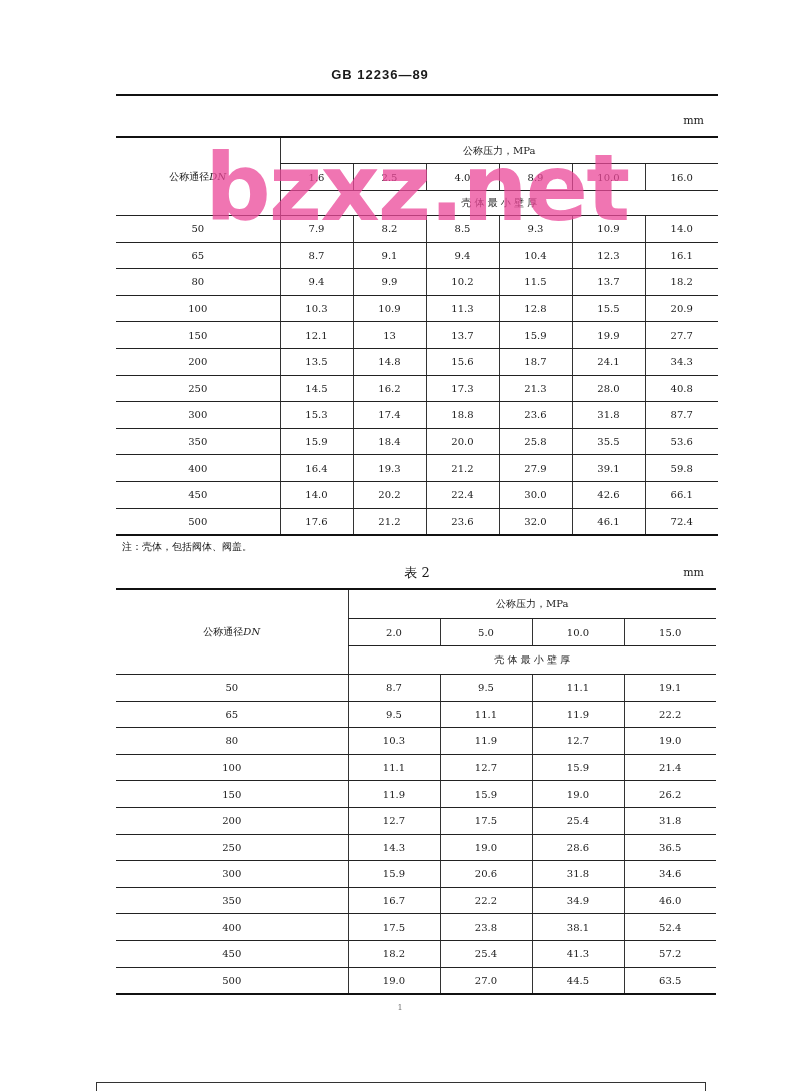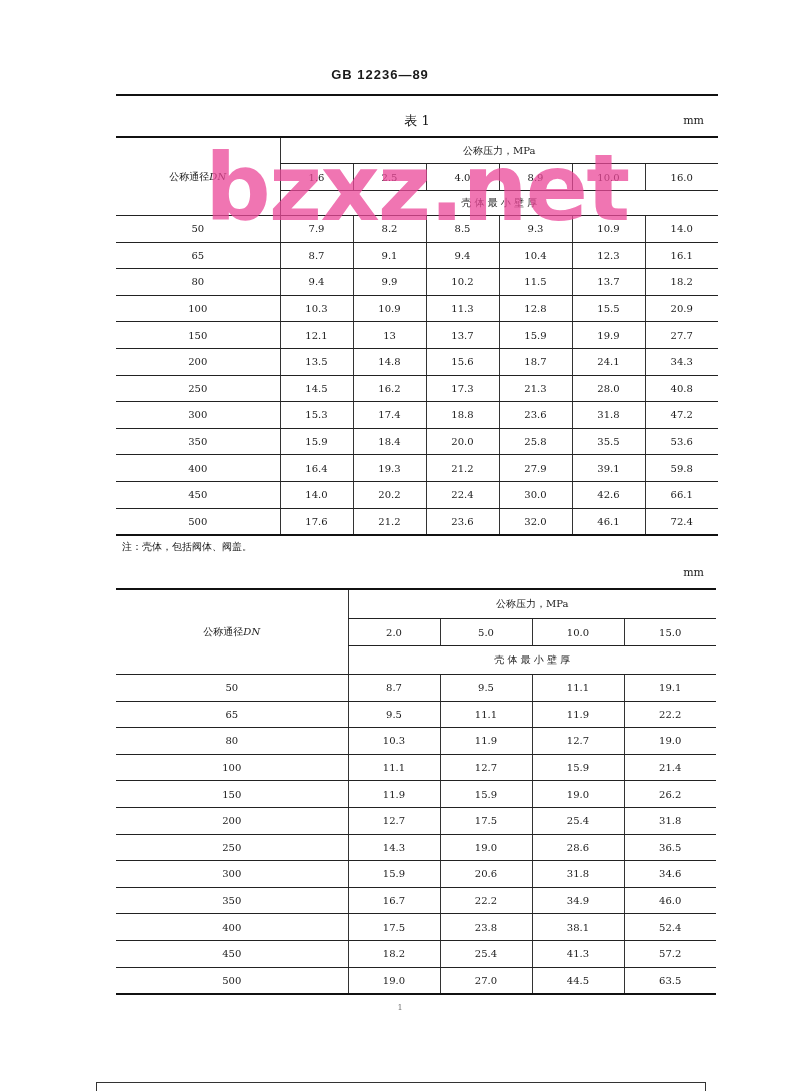--- a/index.html
+++ b/index.html
@@ -33,21 +33,20 @@
   .footer-box { position:absolute; left:96px; top:1082px; width:608px; height:20px;
          border:1px solid #333; border-bottom:none; }
 </style>
 </head>
 <body>
 
 <div class="doc-header">GB 12236—89</div>
 <div class="rule-thick" style="top:94px;"></div>
 
 <div class="tcap" style="top:112px;">
-  <span class="title">表 1</span>
   <span class="unit">mm</span>
 </div>
 
 <table class="t1">
   <colgroup>
     <col style="width:164px">
       <col style="width:73px">
       <col style="width:73px">
       <col style="width:73px">
       <col style="width:73px">
@@ -137,21 +136,21 @@
         <td class="vl">28.0</td>
         <td class="vl">40.8</td>
       </tr>
       <tr>
         <td>300</td>
         <td class="vl">15.3</td>
         <td class="vl">17.4</td>
         <td class="vl">18.8</td>
         <td class="vl">23.6</td>
         <td class="vl">31.8</td>
-        <td class="vl">47.2</td>
+        <td class="vl">87.7</td>
       </tr>
       <tr>
         <td>350</td>
         <td class="vl">15.9</td>
         <td class="vl">18.4</td>
         <td class="vl">20.0</td>
         <td class="vl">25.8</td>
         <td class="vl">35.5</td>
         <td class="vl">53.6</td>
       </tr>
@@ -181,20 +180,21 @@
         <td class="vl">32.0</td>
         <td class="vl">46.1</td>
         <td class="vl">72.4</td>
       </tr>
     </tbody>
 </table>
 
 <div class="note">注：壳体，包括阀体、阀盖。</div>
 
 <div class="tcap" style="top:564px;">
+  <span class="title">表 2</span>
   <span class="unit">mm</span>
 </div>
 
 <table class="t2">
   <colgroup>
     <col style="width:232px">
       <col style="width:92px">
       <col style="width:92px">
       <col style="width:92px">
       <col style="width:92px">

